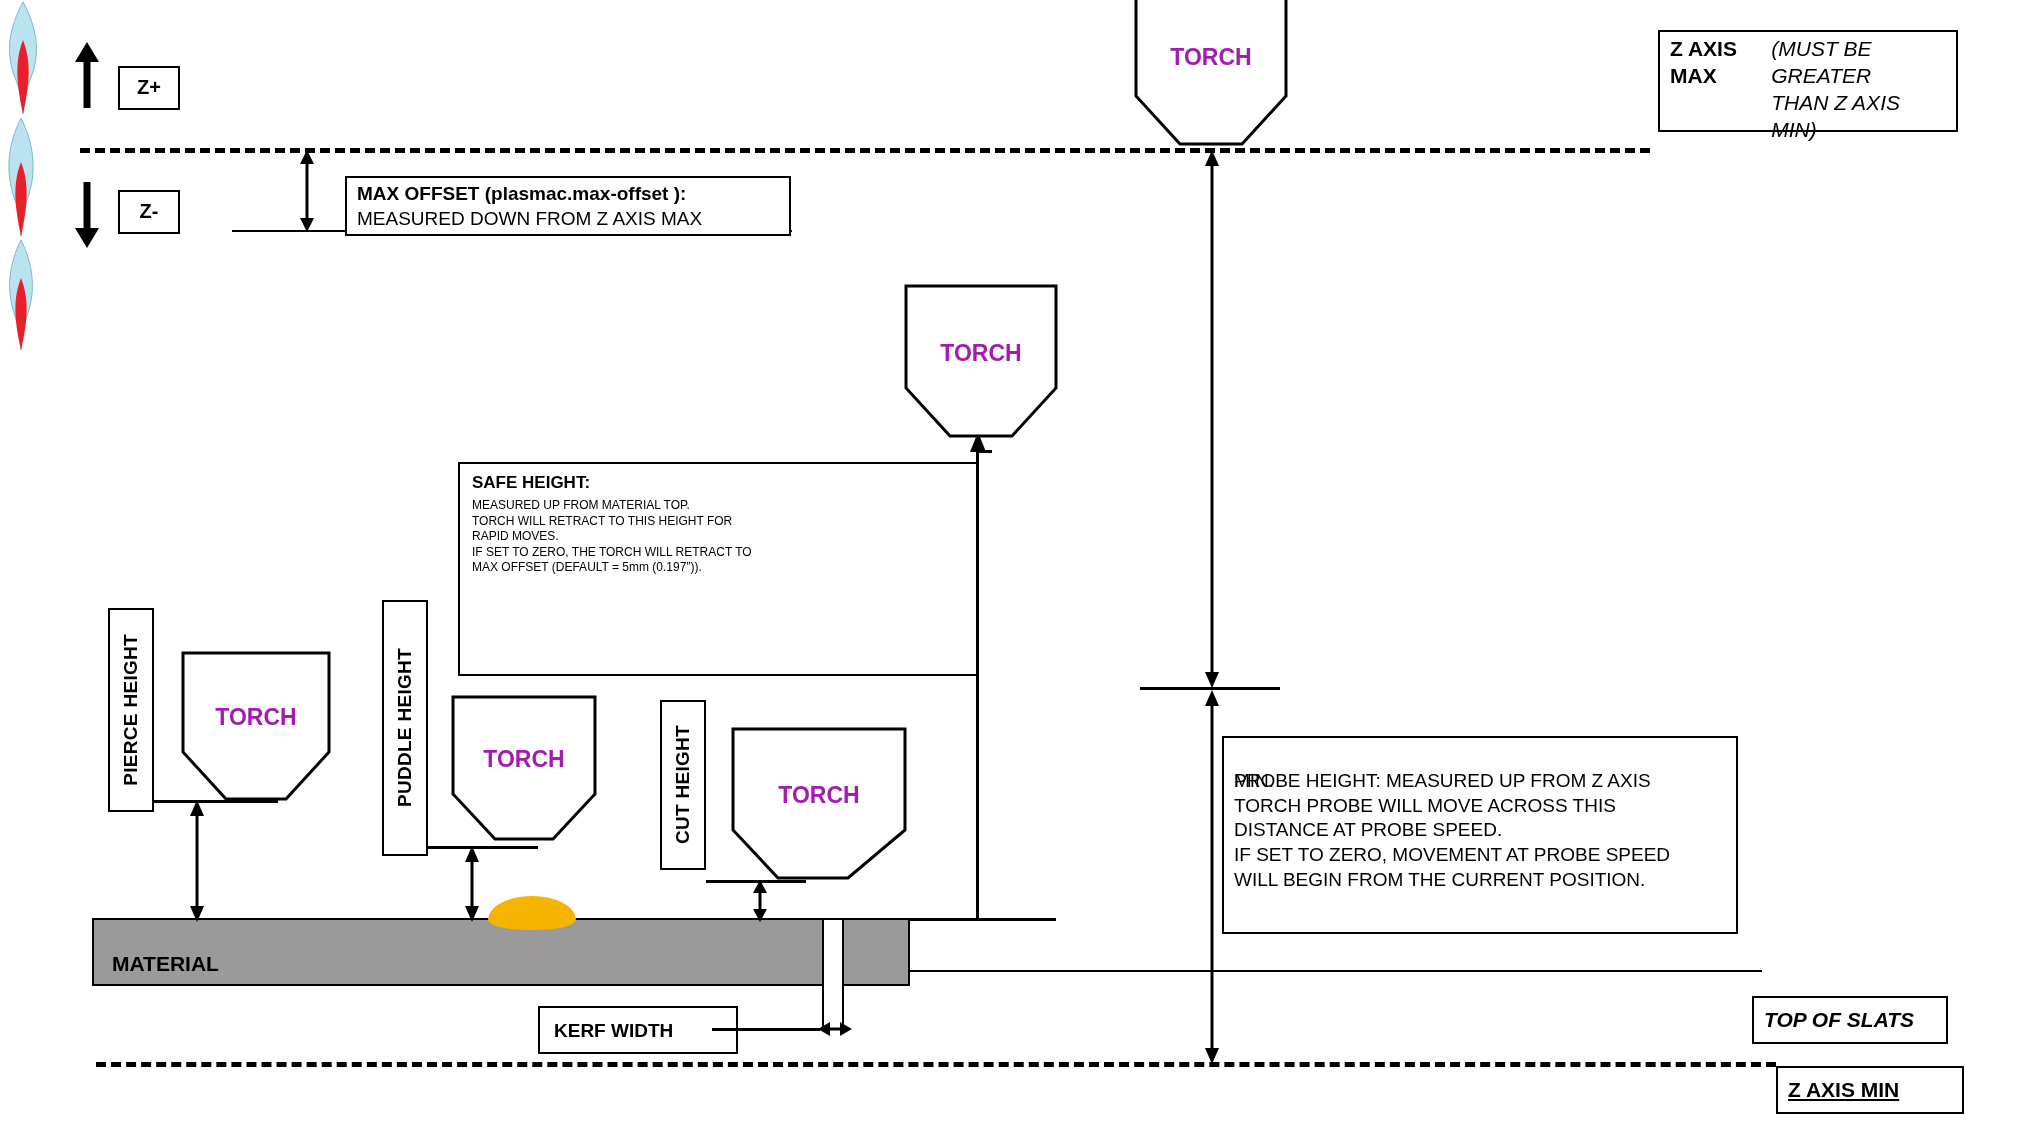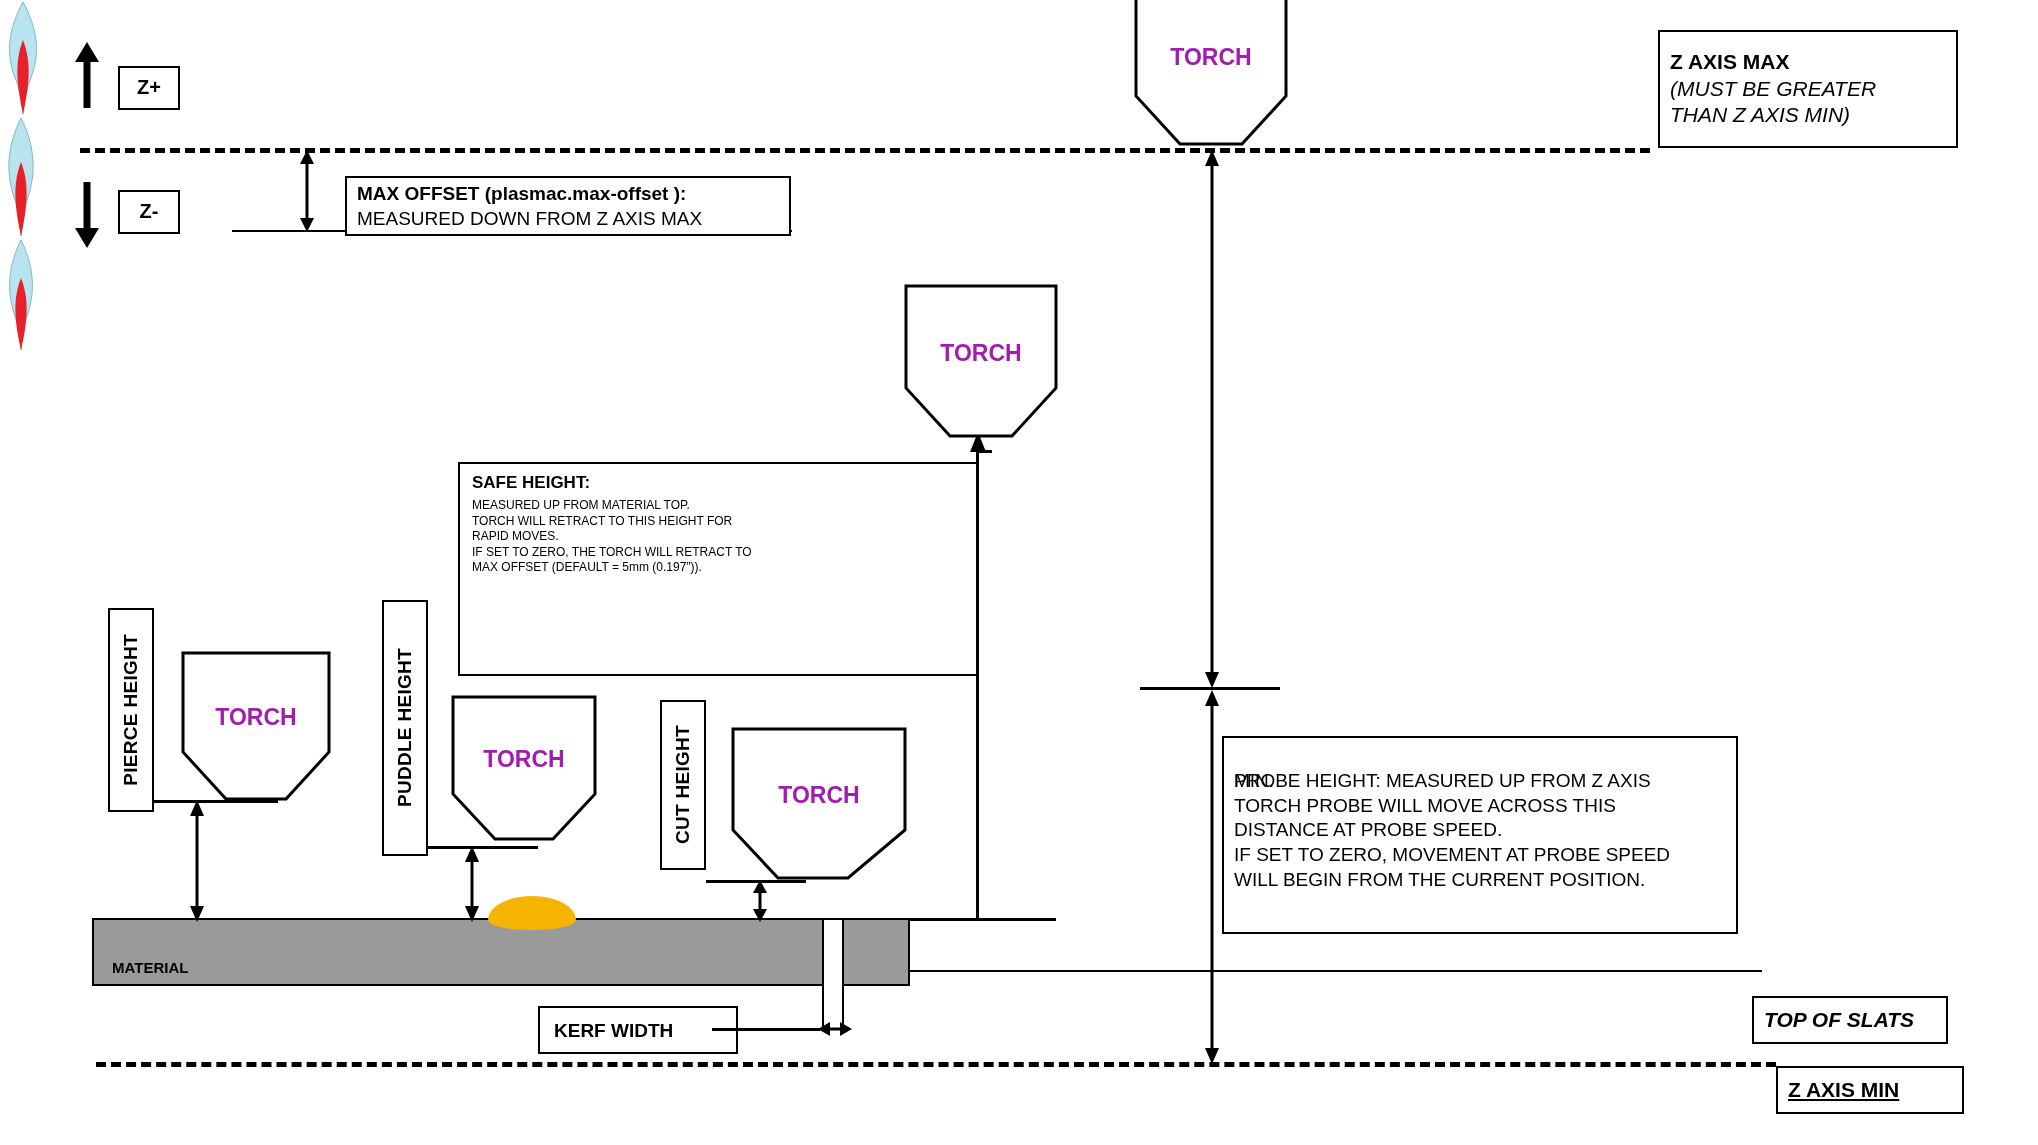--- a/index.html
+++ b/index.html
@@ -90,21 +90,21 @@
     position: absolute;
     background: #9a9a9a;
     border: 2px solid #000;
     box-sizing: border-box;
   }
   .material .mlabel {
     position: absolute;
     left: 18px;
     bottom: 8px;
     font-weight: bold;
-    font-size: 15px;
+    font-size: 21px;
     color: #000;
     margin-top: 16px;
   }
   .flame svg { display: block; }
   .bold-arrow { position: absolute; }
   .puddle {
     position: absolute;
     background: #f5b400;
     border-radius: 50% 50% 45% 45% / 70% 70% 30% 30%;
   }
@@ -114,21 +114,21 @@
   }
   b { font-weight: normal; }
 </style>
 </head>
 <body>
 
 <div id="stage">
 
   <div class="dash-h" style="left:80px; top:148px; width:1570px;"></div>
 
-  <div class="lbl-box" style="left:1658px; top:30px; width:300px; height:118px; flex-direction:column; align-items:flex-start; justify-content:center;">
+  <div class="lbl-box" style="left:1658px; top:30px; width:300px; height:102px; flex-direction:row; align-items:flex-start; justify-content:center;">
     <div style="font-size:21px; font-weight:bold;">Z AXIS MAX</div>
     <div style="font-size:21px; font-style:italic; white-space:pre-line;">(MUST BE GREATER
 THAN Z AXIS MIN)</div>
   </div>
 
   <div class="bold-arrow" style="left:72px; top:42px;">
     <svg width="30" height="68" viewBox="0 0 30 68">
       <line x1="15" y1="66" x2="15" y2="16" stroke="#000" stroke-width="7"></line>
       <polygon points="15,0 3,20 27,20" fill="#000"></polygon>
     </svg>

